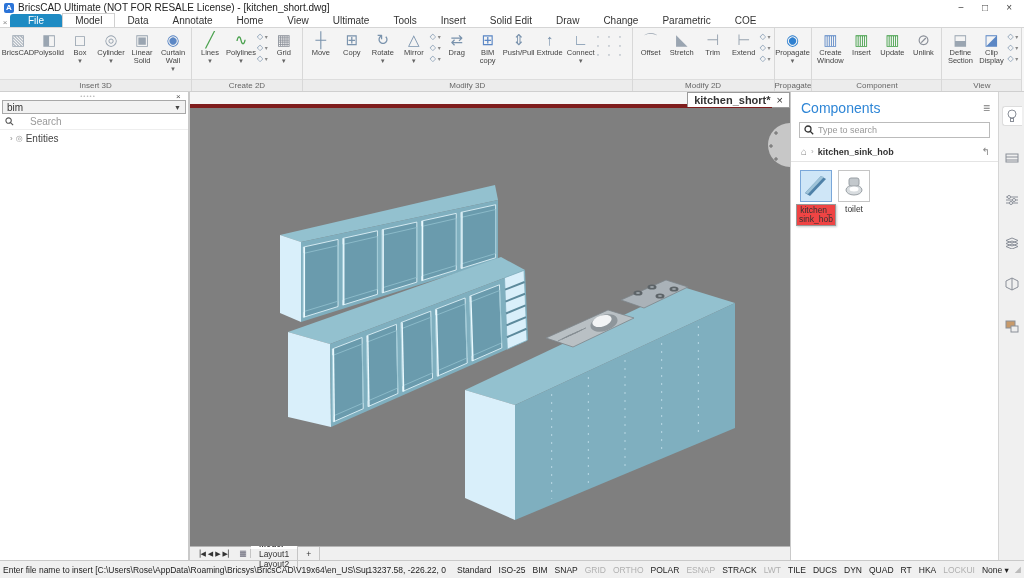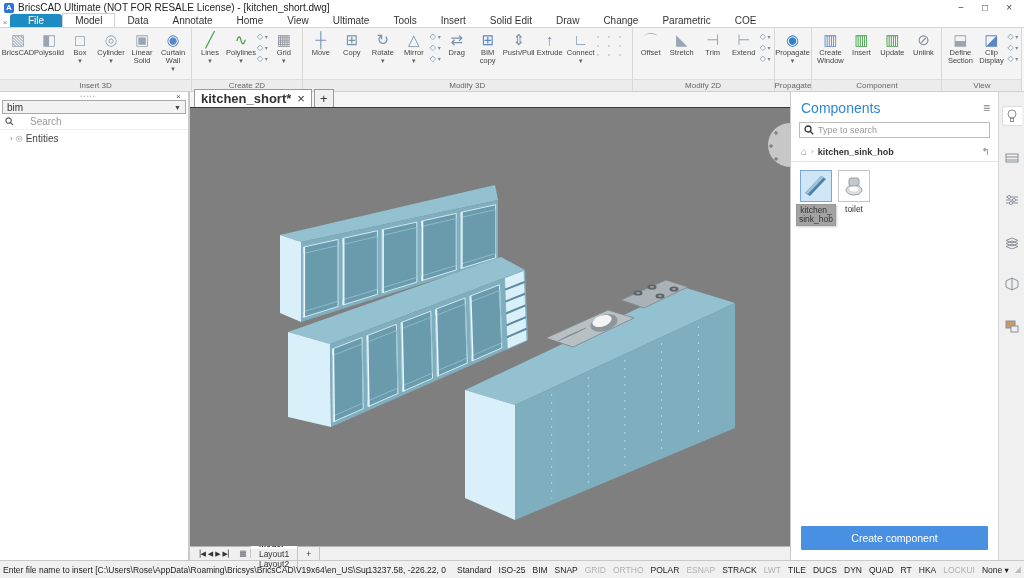--- a/index.html
+++ b/index.html
@@ -45,21 +45,21 @@
   .lp-search .ph { color:#999;margin-left:12px; }
   .tree { padding:2px 0; }
   .tree-row { display:flex; align-items:center; gap:3px; height:13px; padding-left:4px; }
   .tree-row .doc-ic { width:10px; height:10px; background:#2b74d8; color:#fff; font-size:7px; line-height:10px;
     text-align:center; border-radius:1px; font-weight:bold; }
   .tree-row.child { padding-left:10px; color:#444; }
   .tree-row .exp { color:#888; font-size:8px; }
   .tree-row .ent-ic { color:#999; font-size:8px; }
   
   .center { width:600px; display:flex; flex-direction:column; }
-  .doctab-bar { height:16px; background:#f5f5f5; border-bottom:1px solid #7f1d1d; display:flex; align-items:flex-end; padding-left:4px; font-size:13px; }
+  .doctab-bar { height:16px; background:#f5f5f5; border-bottom:4px solid #7f1d1d; display:flex; align-items:flex-end; padding-left:4px; font-size:11px;flex-direction:column; }
   .doctab { background:#fff; border:1px solid #9a9a9a; border-bottom:none; padding:1px 6px; display:flex; gap:6px;
     align-items:center; font-weight:bold; }
   .doctab .x { font-weight:normal; color:#333; }
   .doctab-add { border:1px solid #9a9a9a; border-bottom:none; background:#f0f0f0; padding:1px 5px; margin-left:2px; }
   .viewport { position:relative; height:438px; }
   .viewport svg { display:block; }
   .modeltab-bar { height:14px; background:#f0f0f0; border-top:1px solid #b5b5b5; display:flex; align-items:center;
     font-size:8.5px; padding-left:2px; }
   .mt-nav { display:flex; gap:2px; padding:0 3px; color:#333; font-size:7px; }
   .mt-grid { font-size:8px; color:#667; padding:0 3px; border-right:1px solid #c5c5c5; }
@@ -75,21 +75,21 @@
   .comp-crumb { display:flex; align-items:center; gap:4px; padding:6px 8px 4px 10px; font-size:9px; border-bottom:1px solid #e4e4e4; margin-bottom:4px; }
   .comp-crumb .home { color:#888; font-size:10px; }
   .comp-crumb .sep { color:#aaa; font-size:8px; }
   .comp-crumb .path { font-weight:bold; color:#333; flex:1; }
   .comp-crumb .back { color:#888; font-size:10px; }
   .comp-grid { display:flex; gap:4px; padding:4px 8px; flex:1; align-items:flex-start; }
   .comp-item { display:flex; flex-direction:column; align-items:center; width:34px; position:relative; }
   .thumb { width:32px; height:32px; border:1px solid #c5c5c5; background:#fff; display:flex; align-items:center; justify-content:center; }
   .comp-item.selected .thumb { background:#cfe6f7; border-color:#7aa7d9; }
   .comp-label { font-size:8.5px; margin-top:2px; color:#333; text-align:center; }
-  .comp-label.boxed { border:1px solid #999; background:#a3a3a3; padding:1px 2px; line-height:9px; box-shadow:1px 1px 2px rgba(0,0,0,.2); }
+  .comp-label.boxed { border:1px solid #999; background:#ef4444; padding:1px 2px; line-height:9px; box-shadow:1px 1px 2px rgba(0,0,0,.2); }
   .create-btn { position:absolute; left:10px; right:10px; bottom:10px; height:24px; background:#4a90e2; color:#fff;
     border:none; font-size:10.5px; text-align:center; line-height:24px; border-radius:1px; }
   
   .right-strip { width:26px; background:#f0f0f0; border-left:1px solid #d5d5d5; display:flex; flex-direction:column; align-items:center; padding-top:14px; gap:22px; }
   .strip-ic { width:20px; height:20px; display:flex; align-items:center; justify-content:center; }
   .strip-ic.active { background:#fff; border:1px solid #ddd; border-right:none; border-radius:3px 0 0 3px; }
   
   .statusbar { height:18px; background:#f0f0f0; border-top:1px solid #c9c9c9; display:flex; align-items:center;
     font-size:8.5px; padding:0 3px; color:#222; }
   .cmdline { white-space:nowrap; overflow:hidden; flex:1; }
@@ -489,21 +489,20 @@
           <div class="thumb">
             <svg width="28" height="28" viewBox="0 0 28 28">
               <ellipse cx="14" cy="18" rx="8" ry="5" fill="#d9dde0" stroke="#9aa0a5"></ellipse>
               <rect x="9" y="6" width="10" height="8" rx="2" fill="#c3c8cc" stroke="#9aa0a5"></rect>
               <ellipse cx="14" cy="17" rx="4.5" ry="2.5" fill="#fff"></ellipse>
             </svg>
           </div>
           <div class="comp-label">toilet</div>
         </div>
       </div>
-    <div class="create-btn">Create component</div>
   </div>
 
   <div class="right-strip">
       <div class="strip-ic active">
         <svg width="14" height="14" viewBox="0 0 14 14">
           <circle cx="7" cy="5" r="4" fill="none" stroke="#8a8f98"></circle>
           <rect x="5.5" y="9.5" width="3" height="3" fill="none" stroke="#8a8f98"></rect>
         </svg>
       </div>
       <div class="strip-ic">

